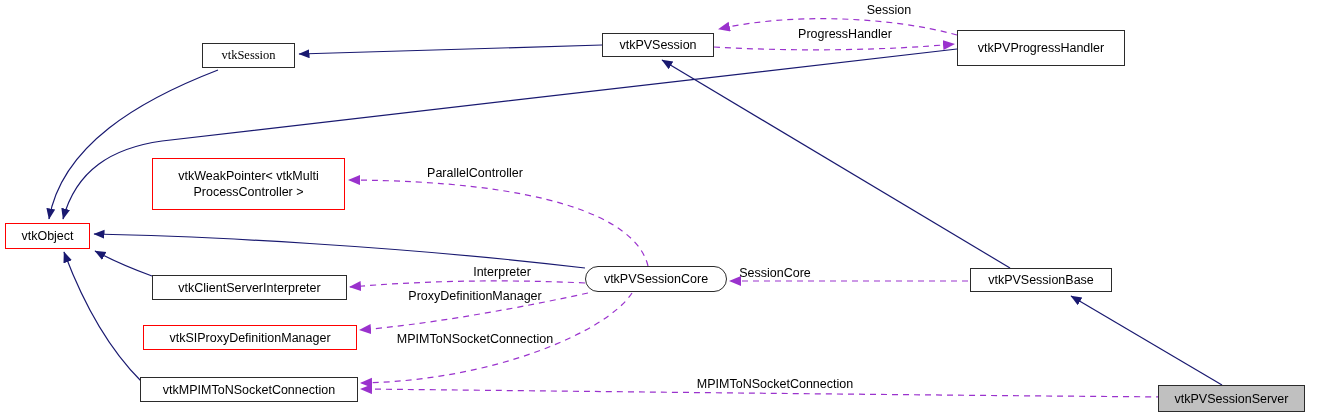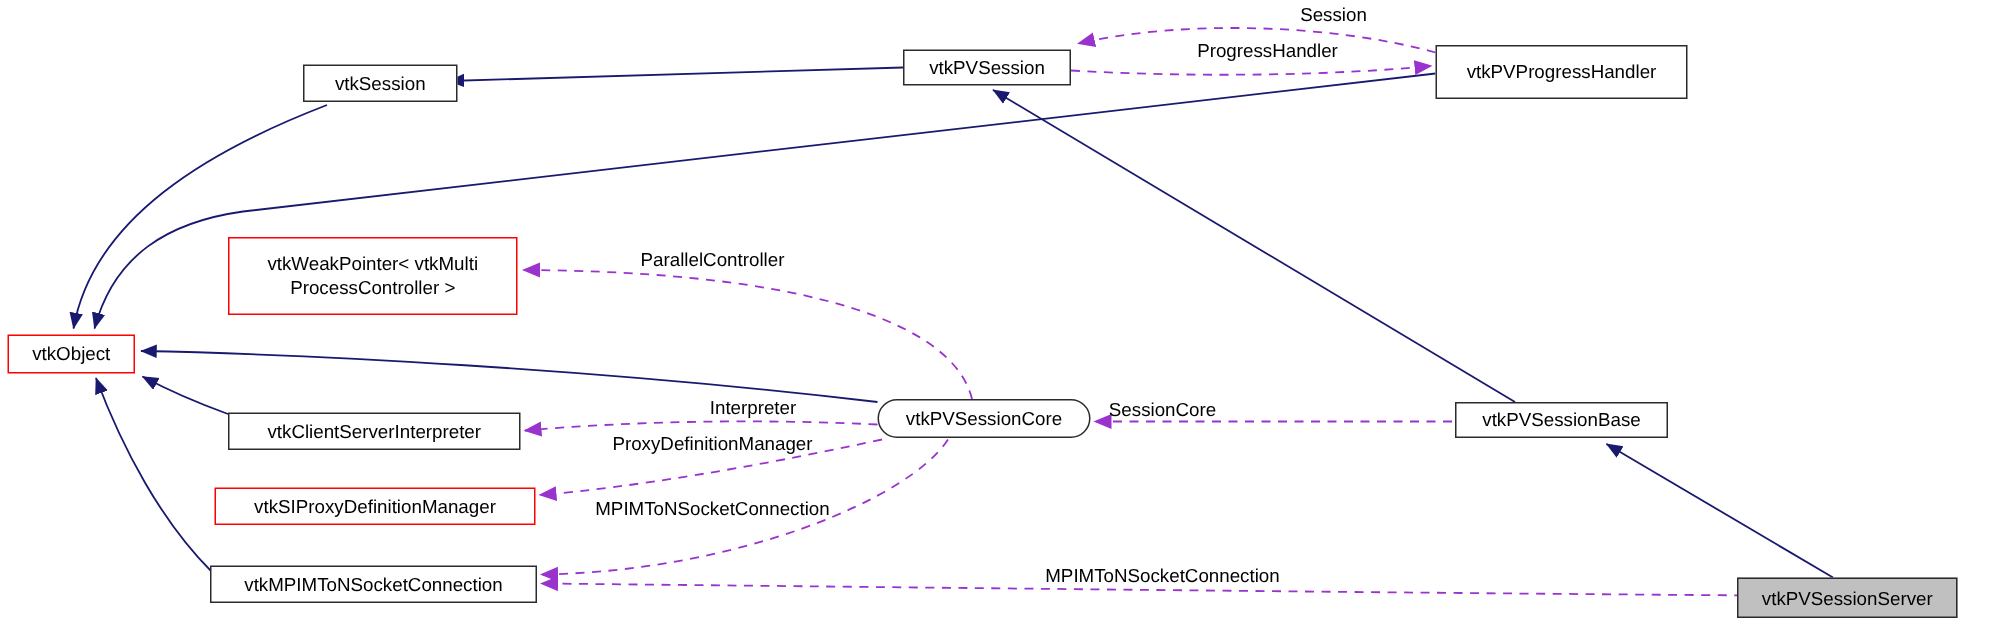--- a/index.html
+++ b/index.html
@@ -51,21 +51,21 @@
     <path class="use" d="M 957,35 C 888,16 788,13 719,29" marker-end="url(#au)"></path>
     <path class="use" d="M 714,47 C 800,52 892,50 954,44" marker-end="url(#au)"></path>
     <path class="use" d="M 648,266 C 636,216 540,181 349,180" marker-end="url(#au)"></path>
     <path class="use" d="M 585,283 C 500,279 420,281 350,287" marker-end="url(#au)"></path>
     <path class="use" d="M 588,293 C 500,312 420,325 360,330" marker-end="url(#au)"></path>
     <path class="use" d="M 968,281 L 730,281" marker-end="url(#au)"></path>
     <path class="use" d="M 632,293 C 606,333 490,381 361,383" marker-end="url(#au)"></path>
     <path class="use" d="M 1173,397 C 900,395 560,391 361,389" marker-end="url(#au)"></path>
   </svg>
 
-  <div class="node" style="left:202px;top:43px;width:103px;height:25px;">vtkSession</div>
+  <div class="node" style="left:202px;top:43px;width:93px;height:25px;font-family:Liberation Serif, serif;">vtkSession</div>
 
   <div class="node" style="left:602px;top:33px;width:112px;height:24px;">vtkPVSession</div>
 
   <div class="node" style="left:957px;top:30px;width:168px;height:36px;">vtkPVProgressHandler</div>
 
   <div class="node truncated" style="left:152px;top:158px;width:193px;height:52px;flex-direction:column;line-height:16px;">
     <span class="tline">vtkWeakPointer&lt; vtkMulti</span>
     <span class="tline">ProcessController &gt;</span>
   </div>
 

